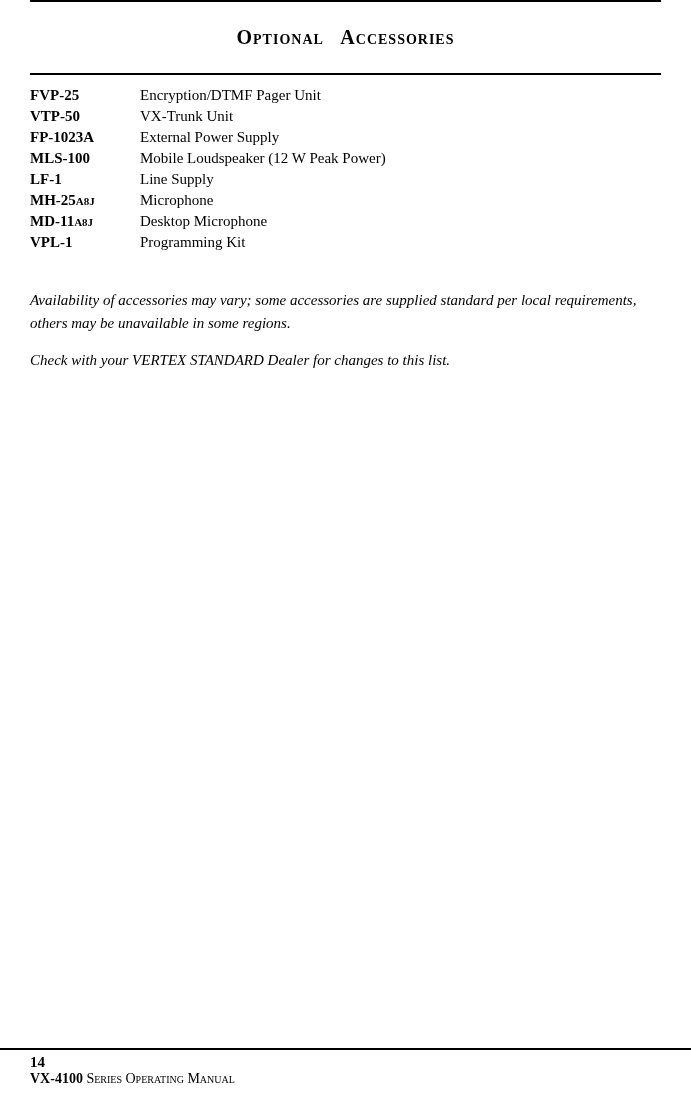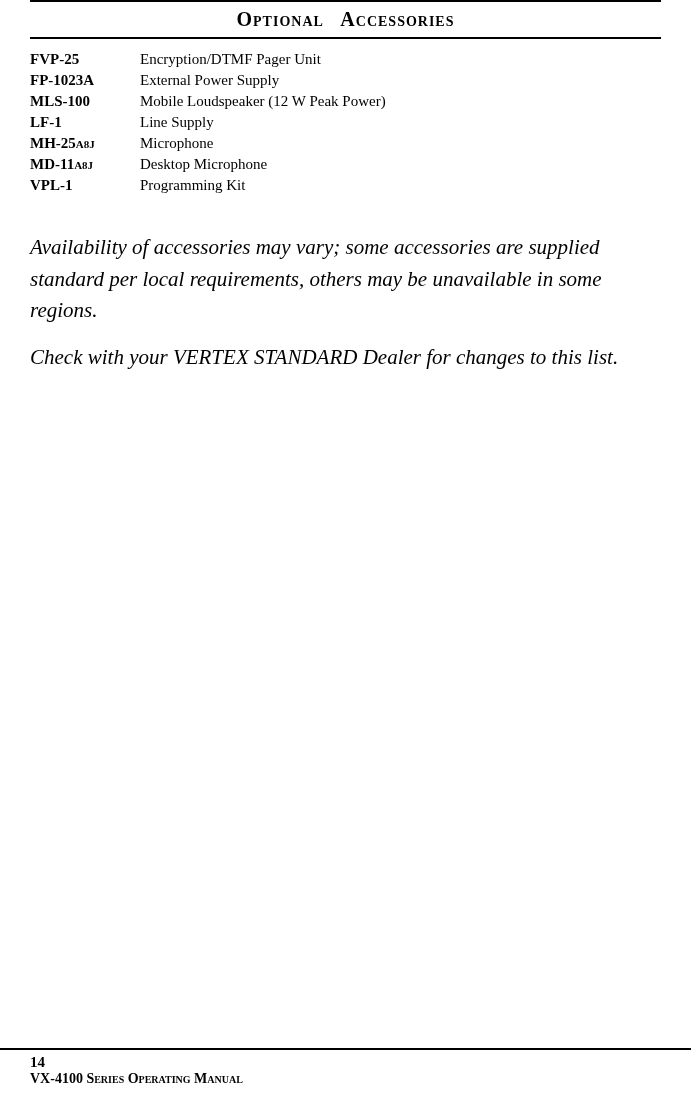--- a/index.html
+++ b/index.html
@@ -29,21 +29,21 @@
     .main-content {
       padding: 0 30px;
       padding-top: 0;
     }
 
     
     .title-section {
       border-top: 2px solid #000;
       border-bottom: 2px solid #000;
       text-align: center;
-      padding: 6px 0;
+      padding: 24px 0;
       margin-bottom: 10px;
     }
 
     .title-section h1 {
       font-size: 18px;
       font-weight: normal;
       letter-spacing: 1px;
     }
 
     .title-section h1 .optional-word {
@@ -82,21 +82,21 @@
     }
 
     .model-code .small-cap {
       font-size: 11px;
       font-variant: small-caps;
     }
 
     
     .note-text {
       font-style: italic;
-      font-size: 21px;
+      font-size: 15px;
       line-height: 1.5;
       margin-bottom: 15px;
     }
 
     
     .footer {
       position: absolute;
       bottom: 10px;
       left: 0;
       right: 0;
@@ -113,21 +113,21 @@
     }
 
     .footer-title {
       font-size: 14px;
       font-variant: small-caps;
       font-weight: bold;
     }
 
     .footer-title .series-word {
       font-variant: small-caps;
-      font-weight: bold;
+      font-weight: normal;
     }
   </style>
 </head>
 <body>
 
 <div class="page-container">
   <div class="main-content">
 
     <div class="title-section">
       <h1>
@@ -135,20 +135,24 @@
         &nbsp;
         <span class="accessories-word">Accessories</span>
       </h1>
     </div>
 
     <table class="accessories-table">
       <tbody>
         <tr>
           <td><span class="model-code">FVP-25</span></td>
           <td>Encryption/DTMF Pager Unit</td>
+        </tr>
+        <tr>
+          <td><span class="model-code">VTP-50</span></td>
+          <td>VX-Trunk Unit</td>
         </tr>
         <tr>
           <td><span class="model-code">FP-1023A</span></td>
           <td>External Power Supply</td>
         </tr>
         <tr>
           <td><span class="model-code">MLS-100</span></td>
           <td>Mobile Loudspeaker (12 W Peak Power)</td>
         </tr>
         <tr>

